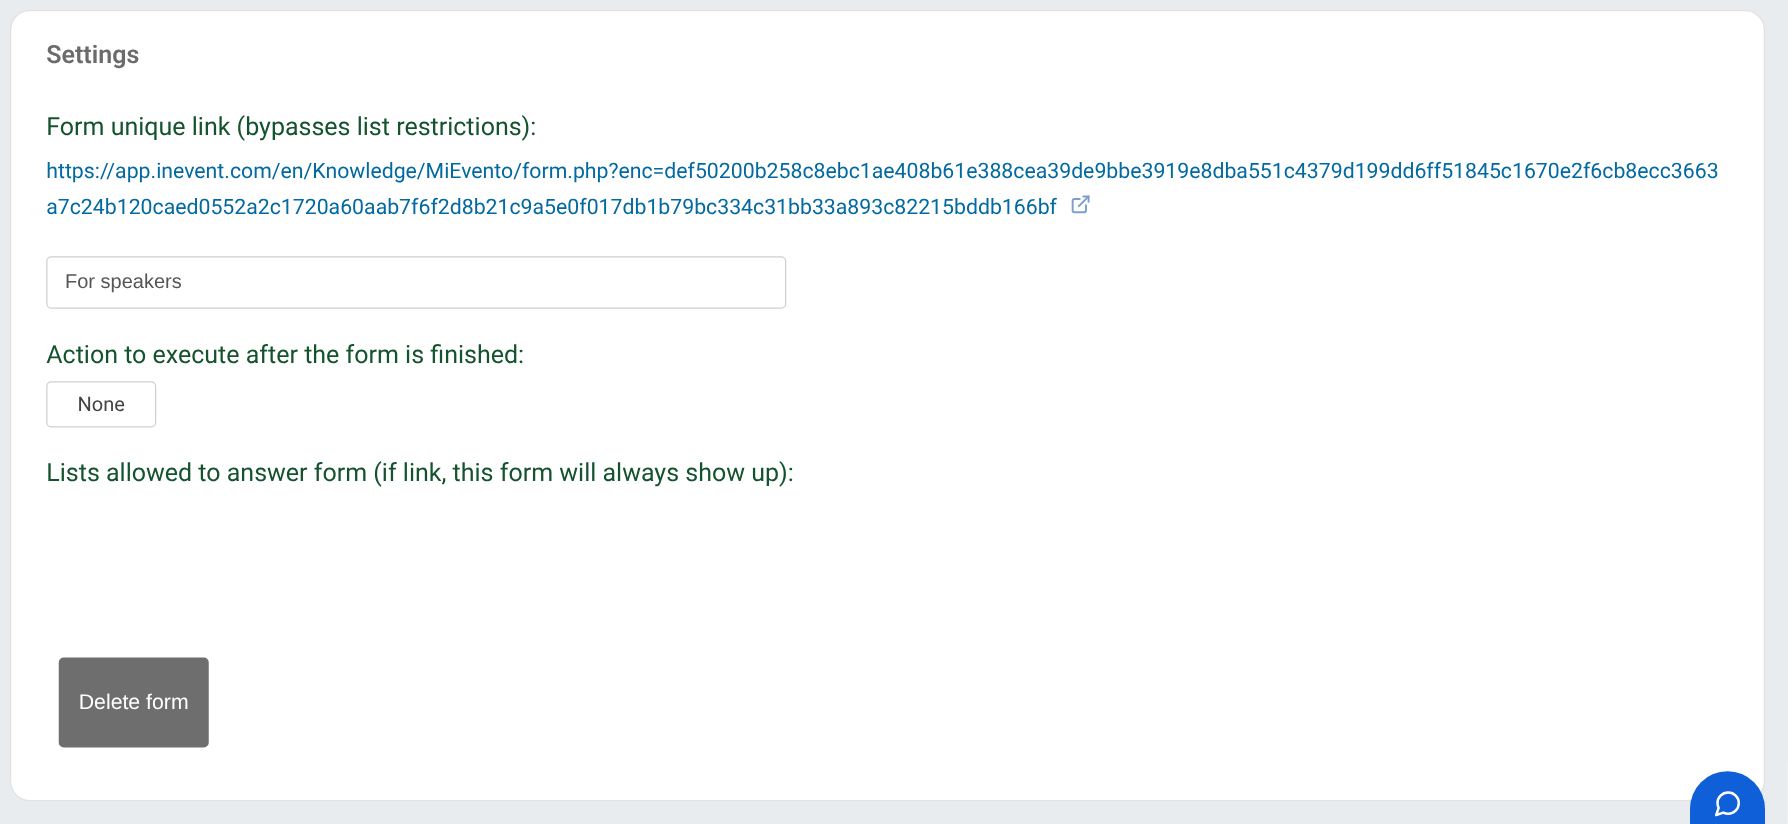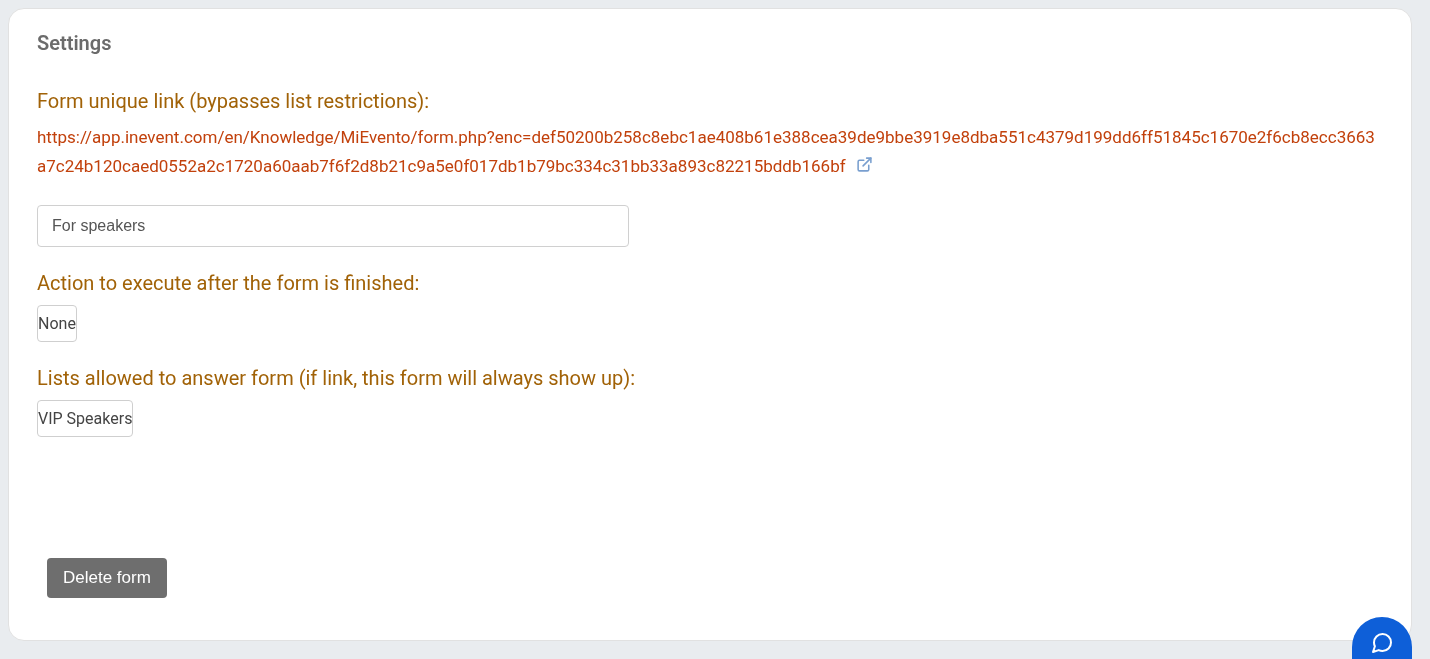--- a/index.html
+++ b/index.html
@@ -29,25 +29,25 @@
     font-size: 20px;
     font-weight: 600;
     color: #6b6b6b;
     margin-bottom: 34px;
   }
   .section {
     margin-bottom: 24px;
   }
   .field-label {
     font-size: 20px;
-    color: #a16207;
+    color: #14532d;
     margin-bottom: 10px;
   }
   .link-text {
-    color: #c2410c;
+    color: #0369a1;
     font-size: 17px;
     line-height: 1.7;
     word-break: break-all;
     cursor: pointer;
     display: inline;
   }
   .ext-icon {
     display: inline-block;
     vertical-align: -1px;
     margin-left: 6px;
@@ -61,35 +61,35 @@
     padding: 0 14px;
     font-size: 16px;
     color: #555;
     outline: none;
     background: #fff;
   }
   .pill {
     display: inline-block;
     border: 1px solid #cfcfcf;
     border-radius: 4px;
-    padding: 8px 0;
+    padding: 8px 24px;
     font-size: 16px;
     color: #444;
     background: #fff;
     cursor: pointer;
   }
   .delete-btn {
     position: absolute;
     bottom: 42px;
     left: 38px;
     background: #6e6e6e;
     color: #fff;
     border: none;
     border-radius: 4px;
-    padding: 10px 16px;
+    padding: 26px 16px;
     font-size: 17px;
     cursor: pointer;
   }
   .chat-bubble {
     position: absolute;
     right: 18px;
     bottom: -2px;
     width: 60px;
     height: 44px;
     background: #0e5fd8;
@@ -128,21 +128,20 @@
       <input class="text-input" type="text" value="For speakers" style="">
     </div>
 
     <div class="section">
       <div class="field-label">Action to execute after the form is finished:</div>
       <div class="pill">None</div>
     </div>
 
     <div class="section">
       <div class="field-label">Lists allowed to answer form (if link, this form will always show up):</div>
-      <div class="pill">VIP Speakers</div>
     </div>
 
     <button class="delete-btn">Delete form</button>
 
   </div>
 </div>
 
 <div class="chat-bubble">
   <svg width="26" height="24" viewBox="0 0 24 24" fill="none" stroke="#ffffff" stroke-width="2" stroke-linecap="round" stroke-linejoin="round">
     <path d="M21 11.5a8.38 8.38 0 0 1-8.5 8.5 8.5 8.5 0 0 1-3.8-.9L3 21l1.9-5.7A8.38 8.38 0 0 1 4 11.5 8.5 8.5 0 0 1 12.5 3 8.38 8.38 0 0 1 21 11.5z"></path>

